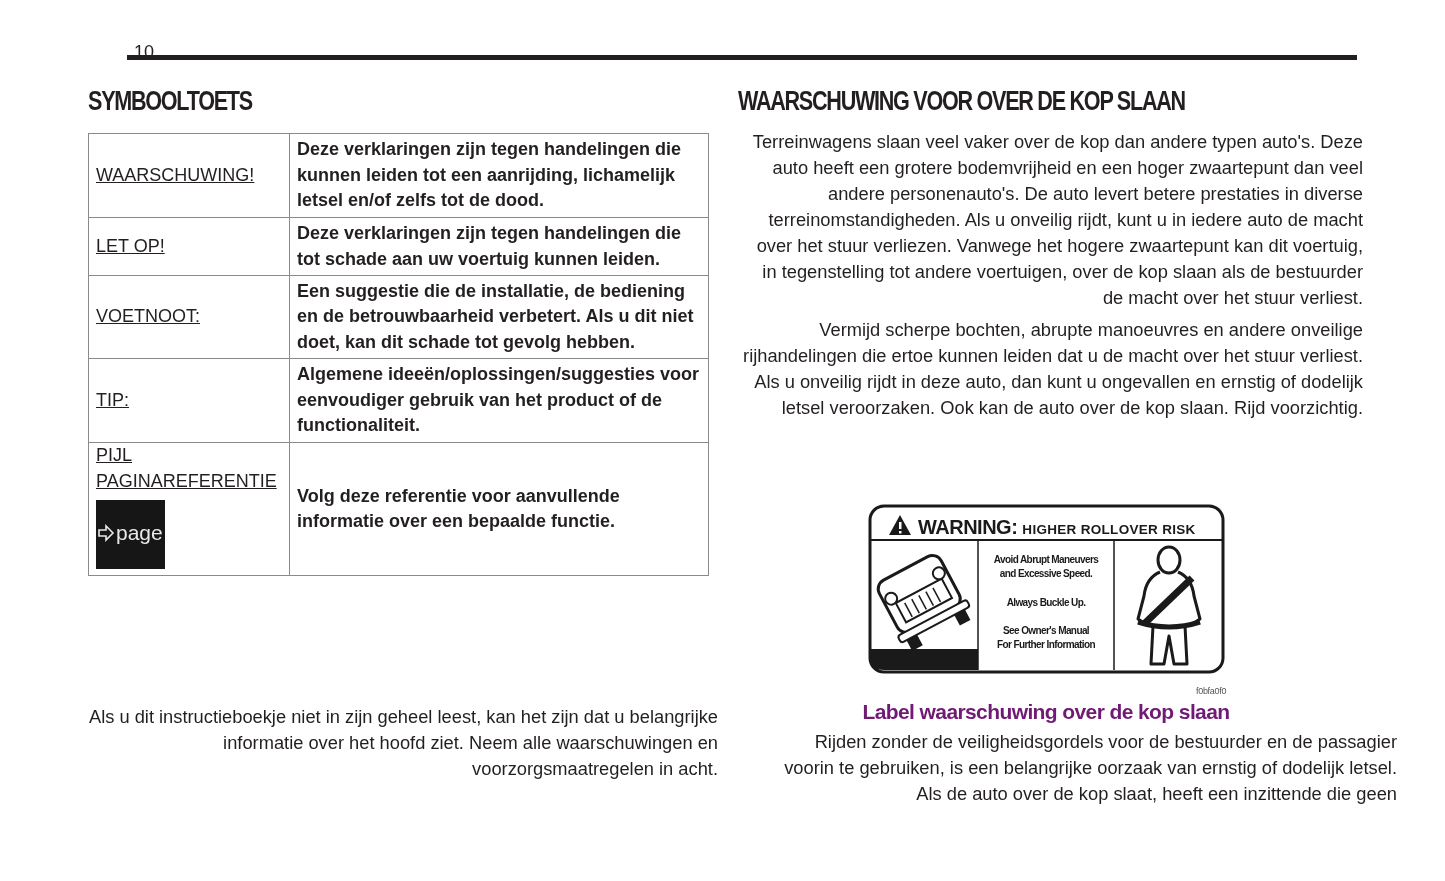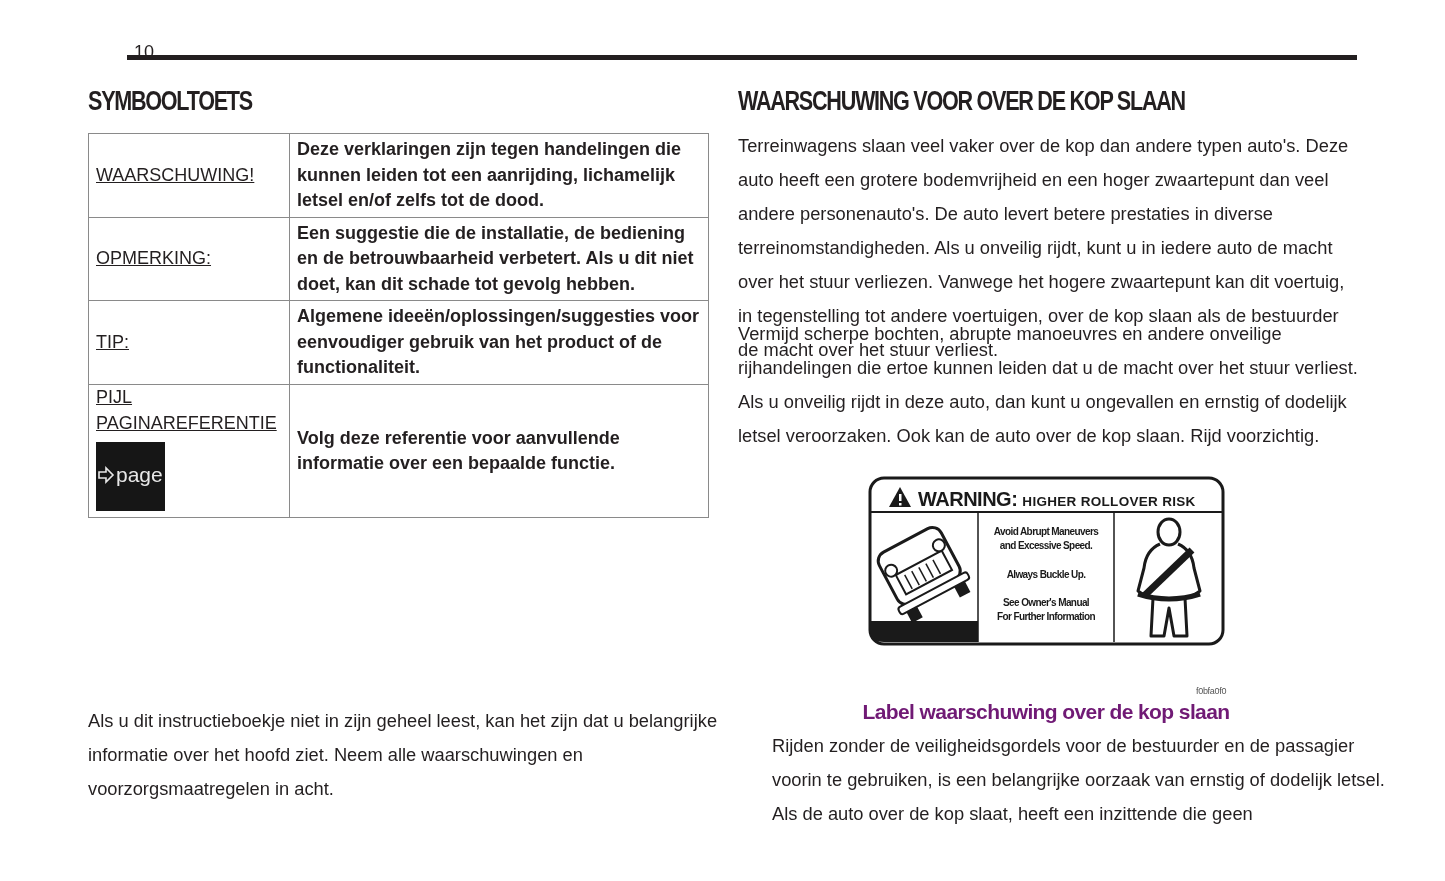--- a/index.html
+++ b/index.html
@@ -13,47 +13,51 @@
   #left-title { left: 88px; top: 86px; }
   #right-title { left: 738px; top: 86px; }
 
   table.sym { position: absolute; left: 88px; top: 133px; width: 621px; border-collapse: collapse;
               font-size: 18px; line-height: 25.5px; color: #231f20; }
   table.sym td { border: 1.5px solid #8a8a8a; vertical-align: middle; padding: 0 7px; }
   table.sym td.term { width: 186px; text-decoration: underline; }
   table.sym td.desc { padding-left: 7px; font-weight: bold; }
   .icon-box { width: 69px; height: 69px; background: #161616; margin-top: 6px; position: relative; overflow: hidden; }
   .icon-box .pg { position: absolute; left: 2px; top: 20px; color: #e8e8e8; font-size: 21px; white-space: nowrap; }
-  .para { position: absolute; font-size: 18.3px; line-height: 34px; color: #231f20; }
+  .para { position: absolute; font-size: 18.3px; line-height: 26px; color: #231f20; text-align: right; }
   #left-para { left: 88px; top: 704px; width: 630px; }
   #right-para1 { left: 738px; top: 129px; width: 625px; }
   #right-para2 { left: 738px; top: 317px; width: 625px; }
   #right-para3 { left: 772px; top: 729px; width: 625px; }
   .caption { position: absolute; left: 738px; width: 616px; top: 700px; text-align: center;
              font-weight: bold; font-size: 21px; letter-spacing: -0.6px; color: #701a75; }
-  .label-fig { position: absolute; left: 868px; top: 476px; width: 357px; height: 170px; }
+  .label-fig { position: absolute; left: 868px; top: 504px; width: 357px; height: 170px; }
   .fig-code { position: absolute; left: 1196px; top: 686px; font-size: 9px; color: #555; letter-spacing: -0.3px; }
 </style>
 </head>
 <body>
 
 <div class="page-num">10</div>
 <div class="header-rule"></div>
 
 <div class="h-title" id="left-title">SYMBOOLTOETS</div>
 <div class="h-title" id="right-title">WAARSCHUWING VOOR OVER DE KOP SLAAN</div>
 
 <table class="sym">
   <tbody>
       <tr style="height:84px;">
     <td class="term">WAARSCHUWING!</td>
     <td class="desc">Deze verklaringen zijn tegen handelingen die kunnen leiden tot een aanrijding, lichamelijk letsel en/of zelfs tot de dood.</td>
   </tr>
+  <tr style="height:58px;">
+    <td class="term">LET OP!</td>
+    <td class="desc">Deze verklaringen zijn tegen handelingen die tot schade aan uw voertuig kunnen leiden.</td>
+  </tr>
   <tr style="height:83px;">
-    <td class="term">OPMERKING:</td>
+    <td class="term">VOETNOOT:</td>
     <td class="desc">Een suggestie die de installatie, de bediening en de betrouwbaarheid verbetert. Als u dit niet doet, kan dit schade tot gevolg hebben.</td>
   </tr>
   <tr style="height:84px;">
     <td class="term">TIP:</td>
     <td class="desc">Algemene ideeën/oplossingen/suggesties voor eenvoudiger gebruik van het product of de functionaliteit.</td>
   </tr>
   <tr style="height:133px;">
     <td class="term" style="vertical-align:top; padding-top:0;">
       <div>PIJL</div>
       <div>PAGINAREFERENTIE</div>

